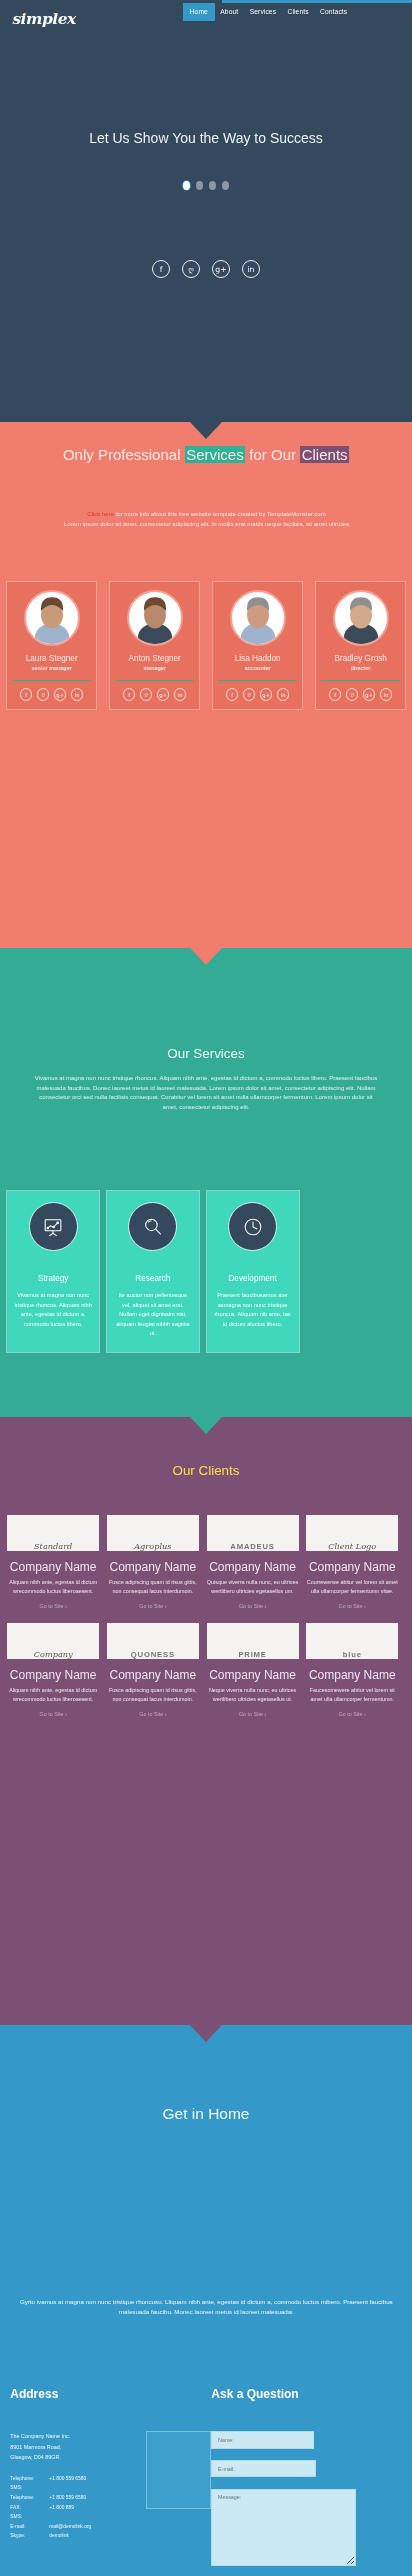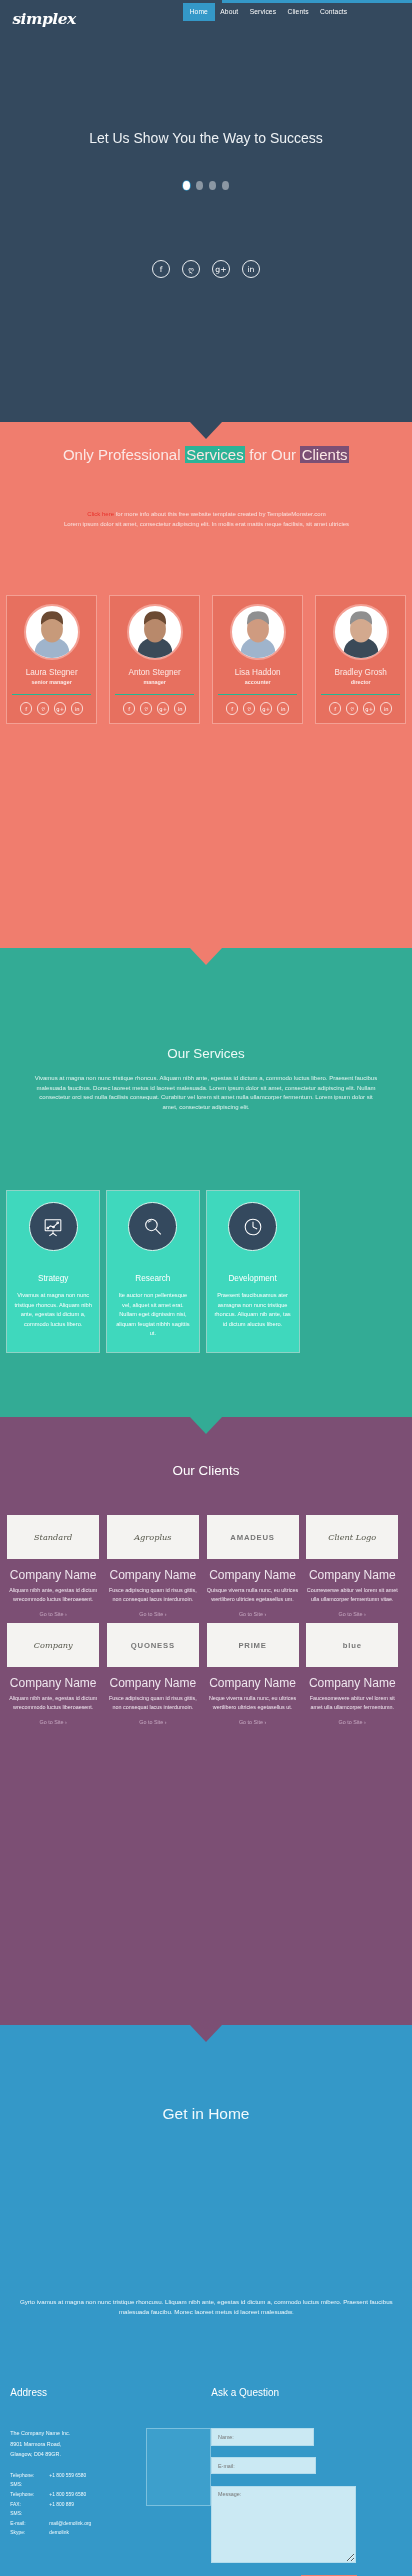--- a/index.html
+++ b/index.html
@@ -47,21 +47,21 @@
     position:absolute; top:21.6px; left:0; width:412px; text-align:center;
     color:#fbe8e6; font-size:15px; line-height:1.42; font-weight:normal;
   }
   .hl-green { background:#2cb397; padding:0 1.5px; }
   .hl-purple { background:#7c4f74; padding:0 1.5px; }
   .team-sub {
     position:absolute; top:88px; left:52px; width:309px; text-align:center;
     color:#fae3e0; font-size:6px; line-height:1.6;
   }
   .team-sub a { color:#e8302a; text-decoration:none; }
-  .team-grid { position:absolute; top:173px; left:6.2px; width:400px; display:flex; gap:12px; }
+  .team-grid { position:absolute; top:159px; left:6.2px; width:400px; display:flex; gap:12px; }
   .team-card {
     width:94px; border:0.5px solid #f4a094; background:#e7705f; padding:8.2px 5.2px 0;
     display:flex; flex-direction:column; align-items:center;
   }
   .avatar {
     width:56px; height:56px; border-radius:50%; background:#fff;
     border:2.1px solid #f4a094; overflow:hidden; position:relative;
   }
   .av-face { position:absolute; left:0; bottom:0; width:100%; height:100%; }
   .team-name { margin-top:8.2px; color:#fde9e6; font-size:8.2px; }
@@ -85,41 +85,41 @@
   }
   .serv-icon {
     width:49px; height:49px; border-radius:50%; background:#34495e;
     border:1.5px solid #d9f6ef; display:flex; align-items:center; justify-content:center;
   }
   .serv-name { margin-top:23px; color:#fff; font-size:8.2px; }
   .serv-text { margin-top:8.2px; color:#fff; font-size:5.7px; line-height:1.65; text-align:center; }
   
   .sec-cli { position:relative; width:412px; height:608px; background:#7c4f74; }
   .sec-cli .arrow-down { border-top:17.5px solid #33ab95; }
-  .cli-title { position:absolute; top:46px; left:0; width:412px; text-align:center; color:#ffffff; font-size:13.4px; font-weight:normal; }
+  .cli-title { position:absolute; top:46px; left:0; width:412px; text-align:center; color:#fde047; font-size:13.4px; font-weight:normal; }
   .cli-grid { position:absolute; left:6.2px; width:400px; display:flex; gap:5.7px; }
   .cli-grid.row1 { top:98px; }
   .cli-grid.row2 { top:206px; }
   .cli-card { width:94px; display:flex; flex-direction:column; align-items:center; }
   .cli-logo {
-    width:92px; height:44px; background:#f4f3f1;
-    display:flex; align-items:center; justify-content:center; overflow:hidden;
+    width:92px; height:36px; background:#f4f3f1;
+    display:flex; align-items:flex-end; justify-content:center; overflow:hidden;
   }
   .cli-name { margin-top:8.8px; color:#efe6ee; font-size:12px; }
   .cli-text { margin-top:4.6px; color:#f3eaf2; font-size:5.4px; line-height:1.62; text-align:center; }
   .cli-link { margin-top:6.7px; color:#c6a8c1; font-size:5.4px; text-decoration:none; }
   
   .sec-con { position:relative; width:412px; height:732px; background:#3498c8; }
   .sec-con .arrow-down { border-top:17.5px solid #7c4f74; }
   .con-title { position:absolute; top:80px; left:0; width:412px; text-align:center; color:#f2fafd; font-size:15.5px; font-weight:normal; }
   .con-sub { position:absolute; top:272px; left:10.3px; width:392px; text-align:center; color:#f0f9fd; font-size:6.2px; line-height:1.62; }
   .con-cols { position:absolute; top:362px; left:10.3px; width:392px; display:flex; }
   .col-addr { width:201px; }
   .col-ask { width:191px; }
-  .col-head { color:#fff; font-size:10px; font-weight:normal; margin-bottom:30px; }
+  .col-head { color:#fff; font-size:12px; font-weight:bold; margin-bottom:30px; }
   .addr-body { display:flex; gap:7.2px; }
   .addr-lines { width:82px; color:#f3fbfe; font-size:5.4px; line-height:1.95; }
   .map-box { width:90px; height:78px; border:0.5px solid #7bc0de; background:#3d9fcc; }
   .kv { margin-top:11.3px; width:129px; color:#f3fbfe; font-size:4.9px; line-height:1.95; }
   .kv-row { display:flex; }
   .kv-row .k { width:39px; }
   .kv-row .v { flex:1; }
   .kv-row .v a { color:#f3fbfe; text-decoration:none; }
   .field { background:#cbe9f3; border:0.5px solid #b3dcec; color:#4d6b77; font-size:5.4px;
            padding:4.6px 5.7px; font-family:"Liberation Sans", sans-serif; display:block; }

